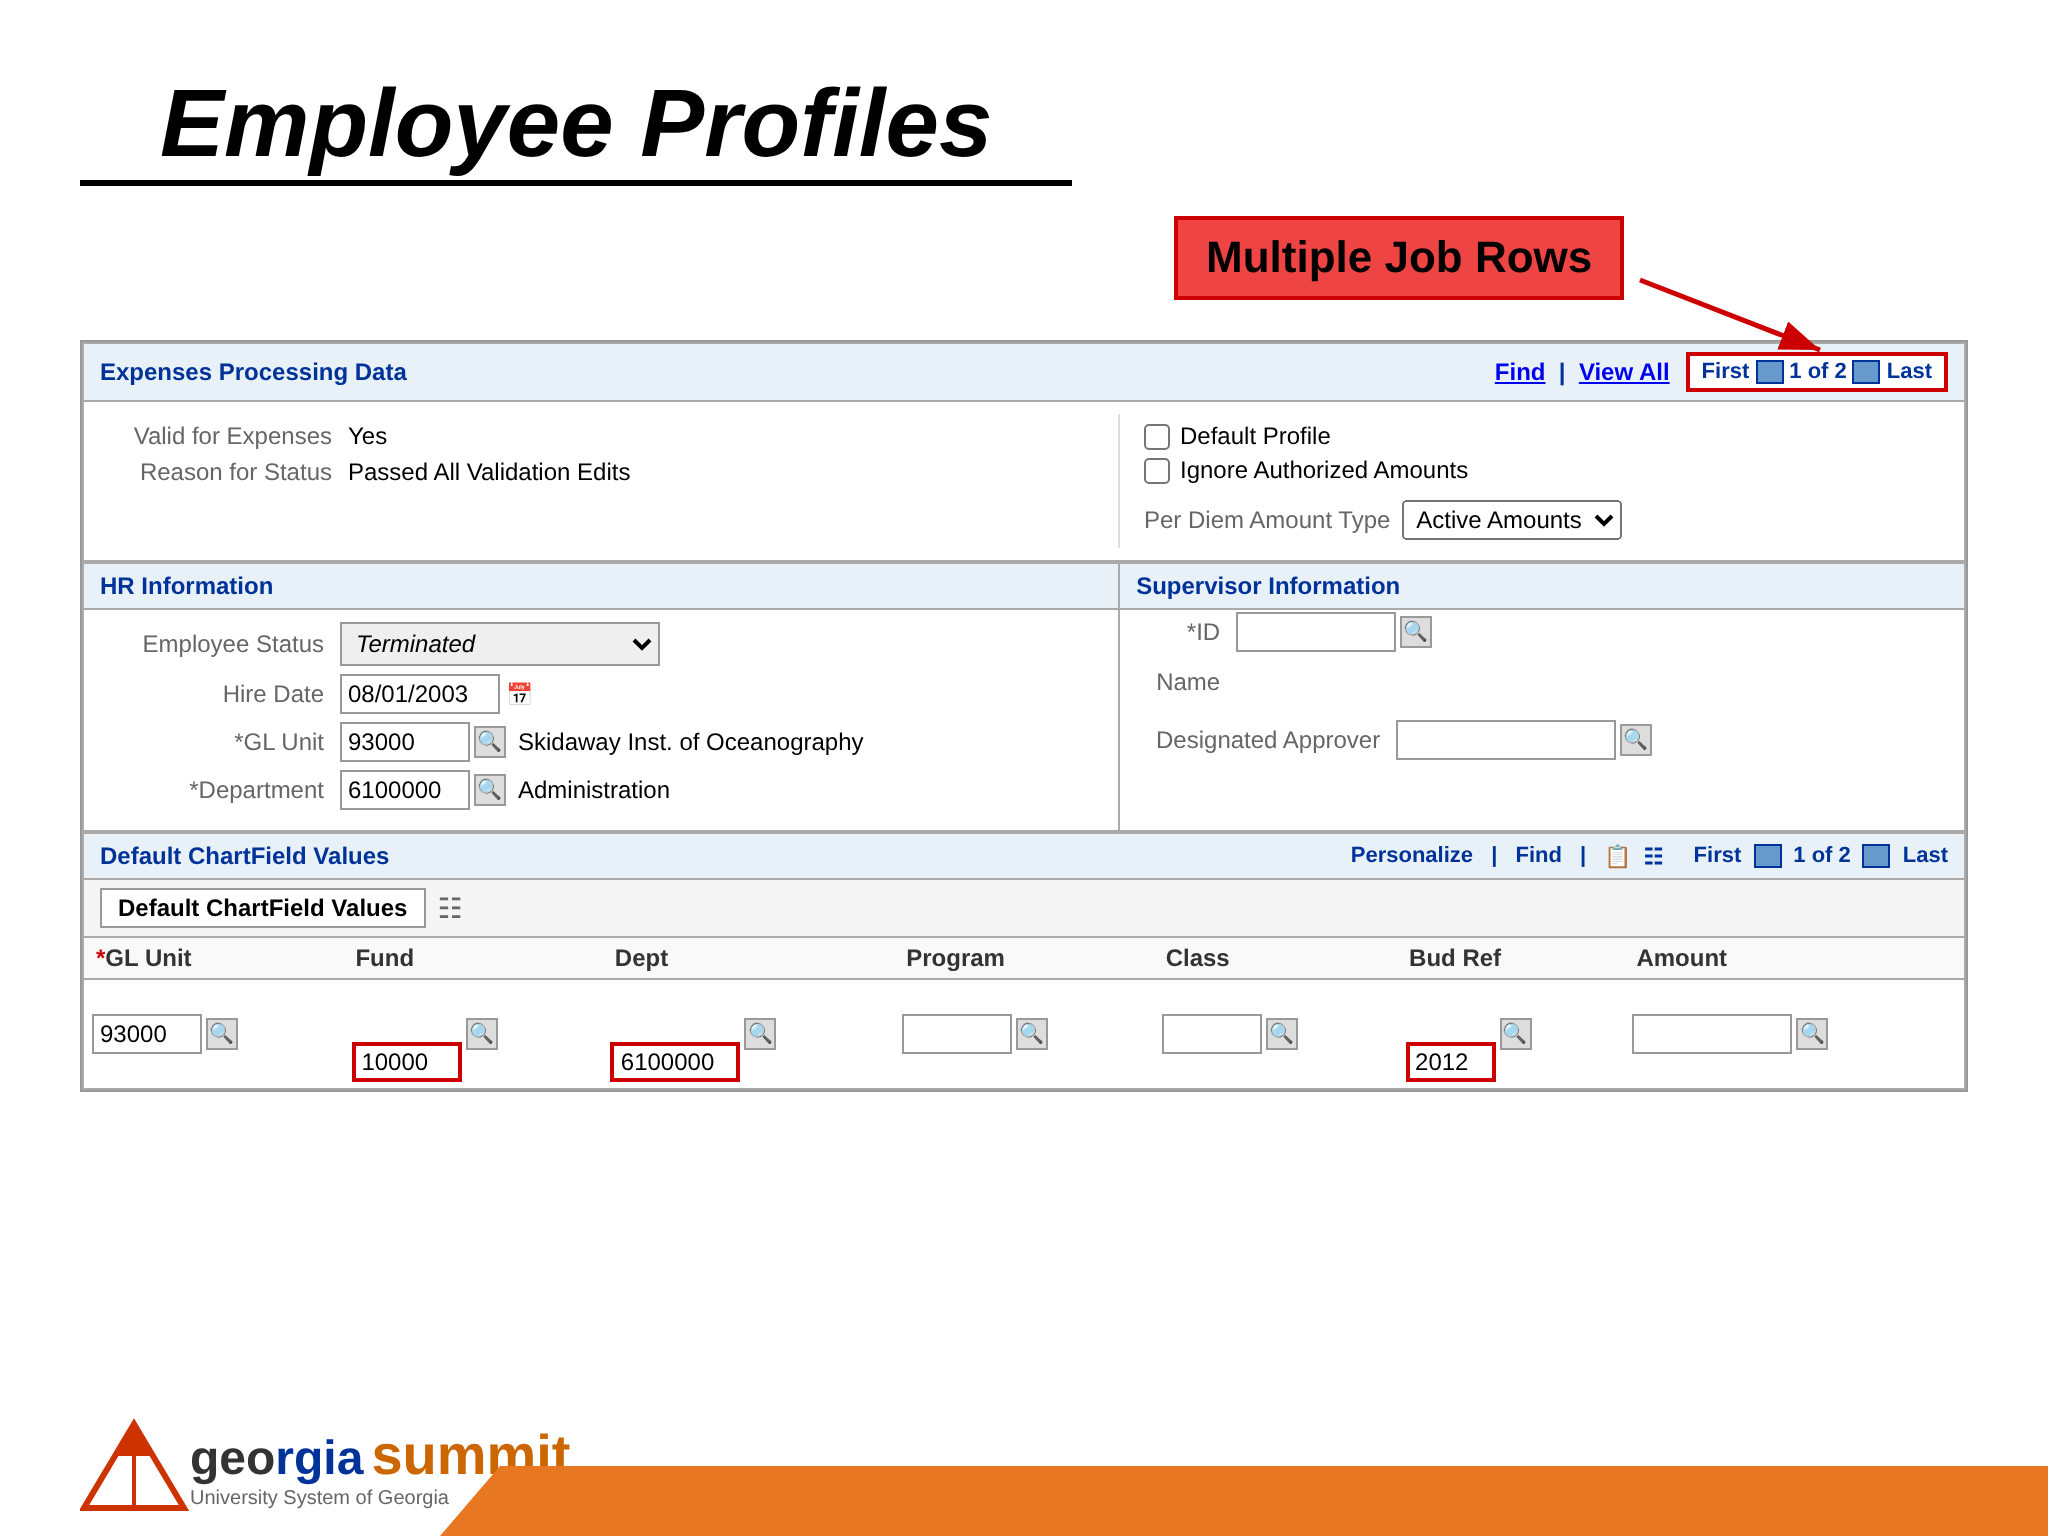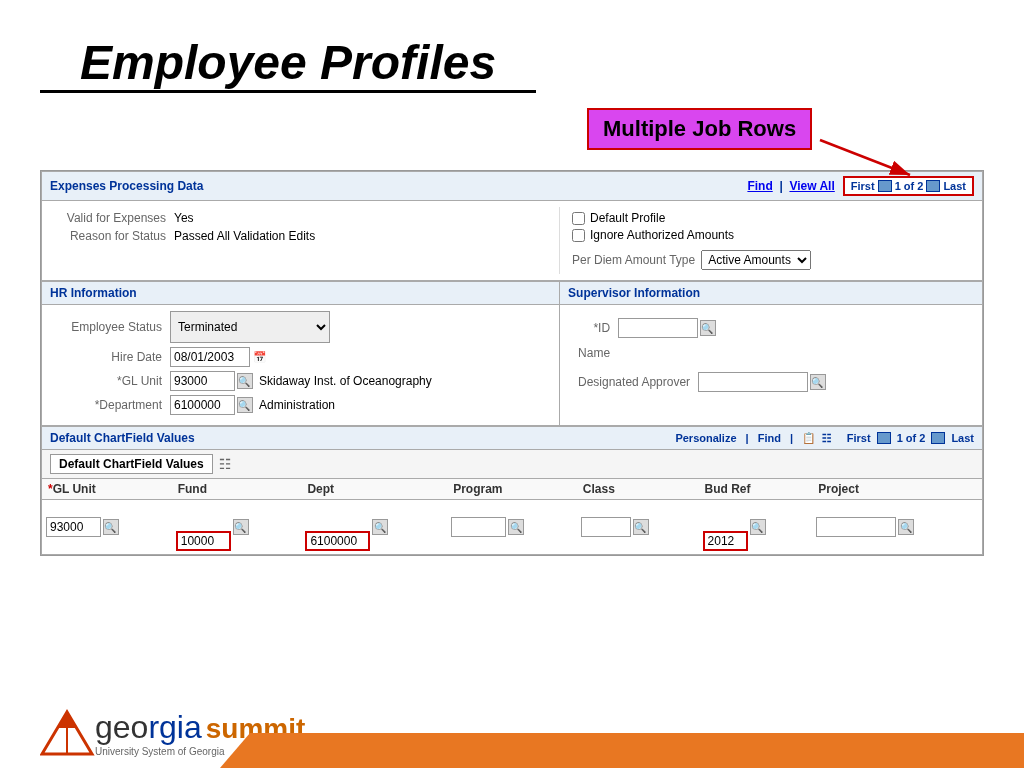--- a/index.html
+++ b/index.html
@@ -21,21 +21,21 @@
       border-bottom: 3px solid #000;
       display: inline-block;
       margin: 15px 40px 0 40px;
     }
 
     .callout-box {
       position: absolute;
       top: 108px;
       left: 587px;
       border: 2px solid #cc0000;
-      background: #d946ef;
+      background: #ef4444;
       padding: 6px 14px;
       font-size: 22px;
       font-weight: bold;
       color: #000;
       z-index: 10;
     }
 
     
     .main-form {
       position: absolute;
@@ -151,21 +151,21 @@
     .hr-section .section-header,
     .supervisor-section .section-header {
       background: #e8f0f8;
     }
 
     .hr-content {
       padding: 6px 8px;
     }
 
     .supervisor-content {
-      padding: 13px 8px;
+      padding: 1px 8px;
     }
 
     .input-field {
       font-size: 12px;
       padding: 1px 3px;
       border: 1px solid #999;
       height: 20px;
     }
 
     .input-with-icon {
@@ -193,22 +193,23 @@
       align-items: center;
       justify-content: center;
       cursor: pointer;
       font-size: 11px;
     }
 
     .terminated-select {
       font-size: 12px;
       padding: 1px 3px;
       border: 1px solid #999;
-      height: 32px;
+      height: 22px;
       width: 160px;
+      font-style: italic;
     }
 
     
     .highlight-red {
       border: 2px solid #cc0000 !important;
       margin-top: 28px;
     }
 
     
     .chartfield-section {
@@ -296,22 +297,22 @@
       display: flex;
       align-items: center;
     }
 
     .logo-text {
       display: flex;
       flex-direction: column;
     }
 
     .logo-georgia {
-      font-size: 32px;
-      font-weight: normal;
+      font-size: 24px;
+      font-weight: bold;
     }
 
     .logo-georgia span.georgia-dark {
       color: #333;
     }
 
     .logo-georgia span.georgia-blue {
       color: #003399;
     }
 
@@ -552,21 +553,21 @@
       <thead>
         <tr>
           <th>
             <span class="required-label">*</span>GL Unit
           </th>
           <th>Fund</th>
           <th>Dept</th>
           <th>Program</th>
           <th>Class</th>
           <th>Bud Ref</th>
-          <th>Project</th>
+          <th>Amount</th>
         </tr>
       </thead>
       <tbody>
         <tr>
           <td>
             <div class="input-with-icon">
               <input type="text" class="input-field" style="width: 55px;" value="93000">
               <span class="search-icon">🔍</span>
             </div>
           </td>

